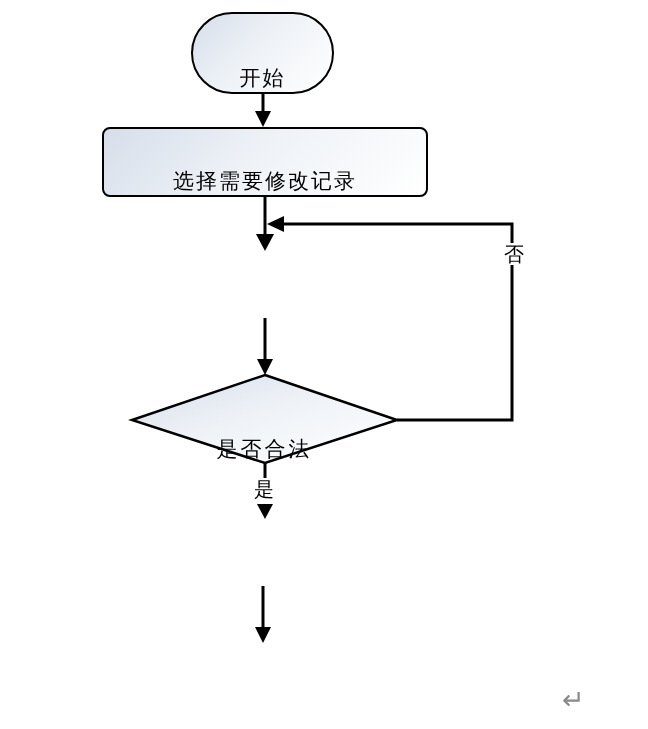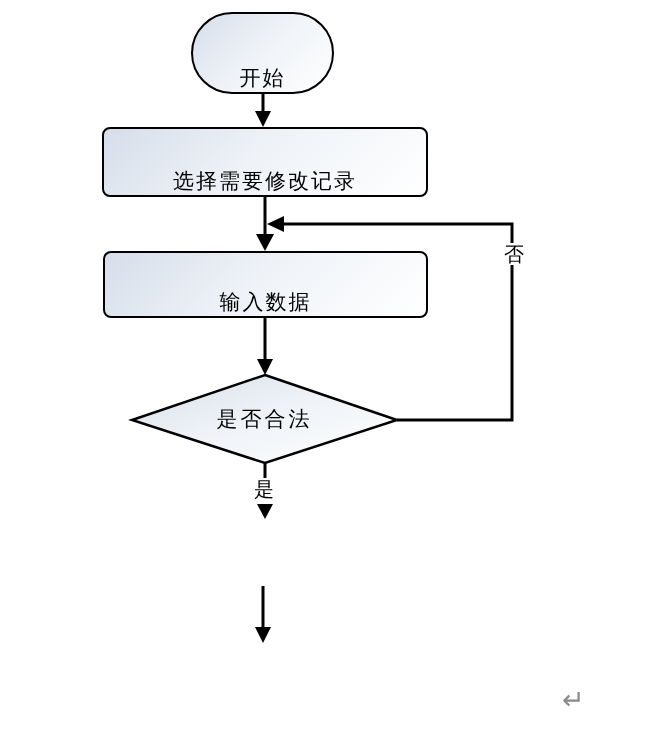--- a/index.html
+++ b/index.html
@@ -56,21 +56,21 @@
   .node-start  { left: 191px; top: 12px;  width: 143px; height: 82px; }
   .node-select { left: 102px; top: 127px; width: 326px; height: 70px; }
   .node-input  { left: 103px; top: 251px; width: 325px; height: 67px; }
   .node-write  { left: 132px; top: 519px; width: 266px; height: 67px; }
   .node-end    { left: 193px; top: 643px; width: 140px; height: 75px; border-radius: 38px; }
   .decision-label {
     position: absolute;
     left: 132px; top: 375px;
     width: 265px; height: 88px;
     display: flex;
-    align-items: center;
+    align-items: flex-end;
     justify-content: center;
     font-size: 21px;
     letter-spacing: 3px;
     color: #000;
   }
   .edge-label {
     position: absolute;
     font-size: 20px;
     color: #000;
     background: var(--paper);
@@ -123,23 +123,20 @@
   </svg>
 
   <div class="node terminator node-start">
     <span>开始</span>
   </div>
 
   <div class="node process node-select">
     <span>选择需要修改记录</span>
   </div>
 
-  <div class="node process node-input">
-    <span>输入数据</span>
-  </div>
 
   <div class="decision-label">
     <span>是否合法</span>
   </div>
 
 
 
   <span class="edge-label label-yes">是</span>
   <span class="edge-label label-no">否</span>
 

